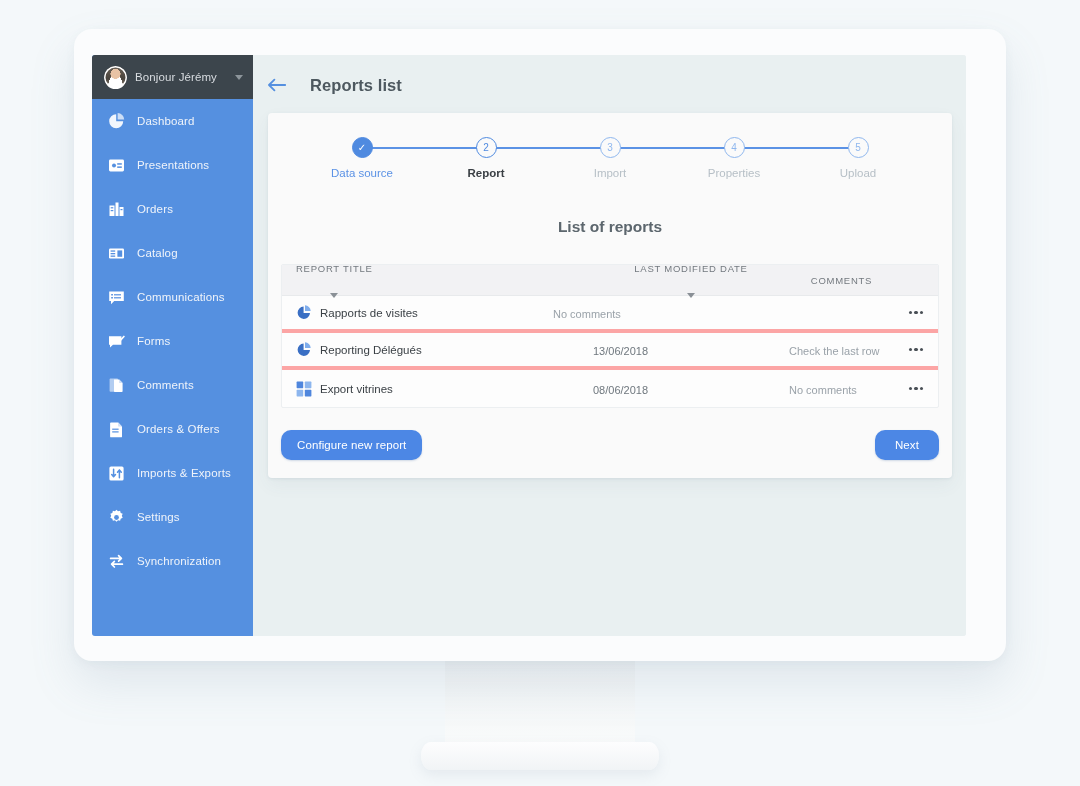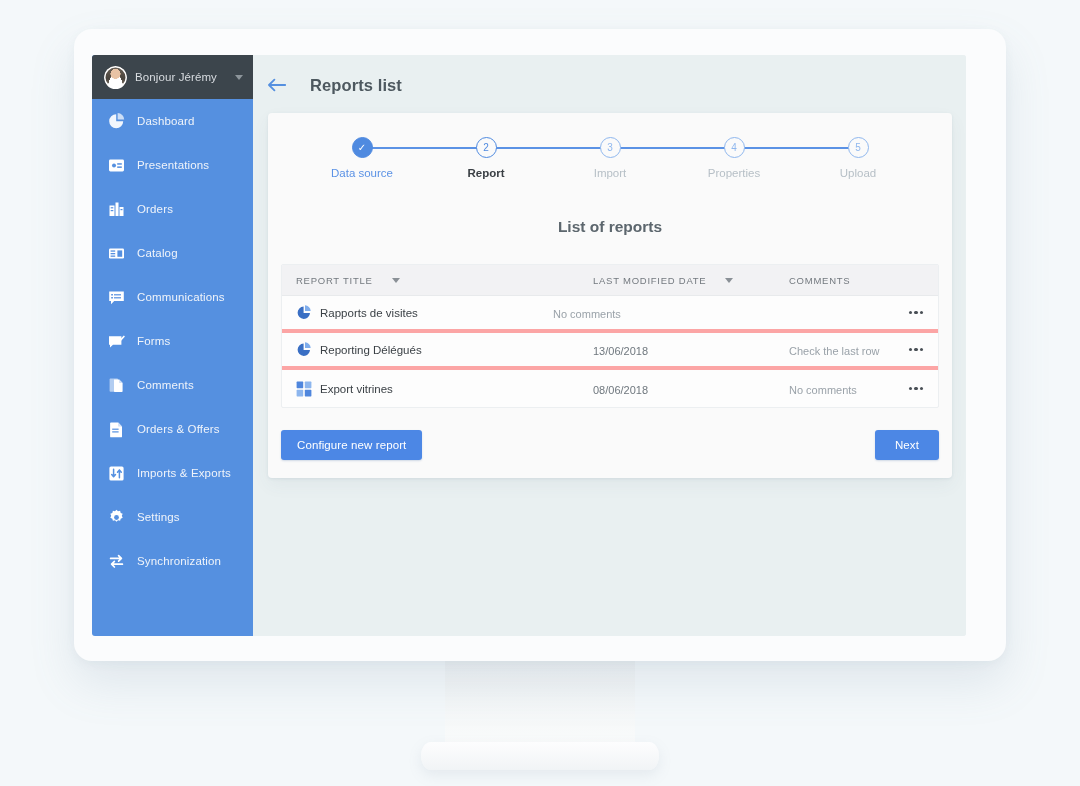--- a/index.html
+++ b/index.html
@@ -276,20 +276,21 @@
 
   .th {
     font-size: 9.5px;
     color: #73797f;
     letter-spacing: 0.75px;
     text-transform: uppercase;
     display: flex;
     align-items: center;
     gap: 19px;
     cursor: pointer;
+    flex-direction: column;
   }
 
   .sort-caret {
     width: 0; height: 0;
     border-left: 4px solid transparent;
     border-right: 4px solid transparent;
     border-top: 5px solid #8a9096;
   }
 
   .cell-title {
@@ -324,21 +325,21 @@
   #card-footer {
     display: flex;
     align-items: center;
     margin: 22px 13px 0 13px;
   }
 
   .btn {
     background: #4c87e5;
     color: #ffffff;
     border: none;
-    border-radius: 3px;
+    border-radius: 10px;
     font-family: "Liberation Sans", sans-serif;
     font-size: 11.5px;
     cursor: pointer;
     letter-spacing: 0.1px;
     box-shadow: 0 1px 2px rgba(60, 100, 160, 0.22);
   }
   #configure-btn { padding: 9px 16px; }
   #next-btn { padding: 9px 20px; margin-left: auto; }
 </style>
 </head>

